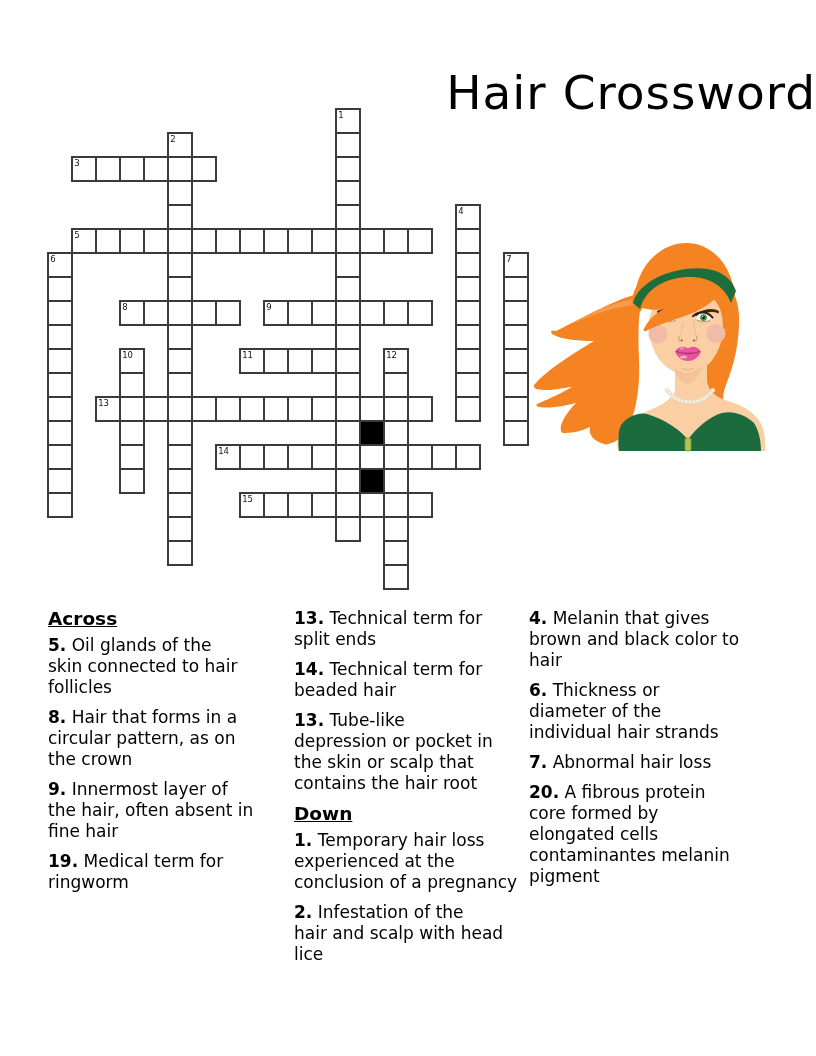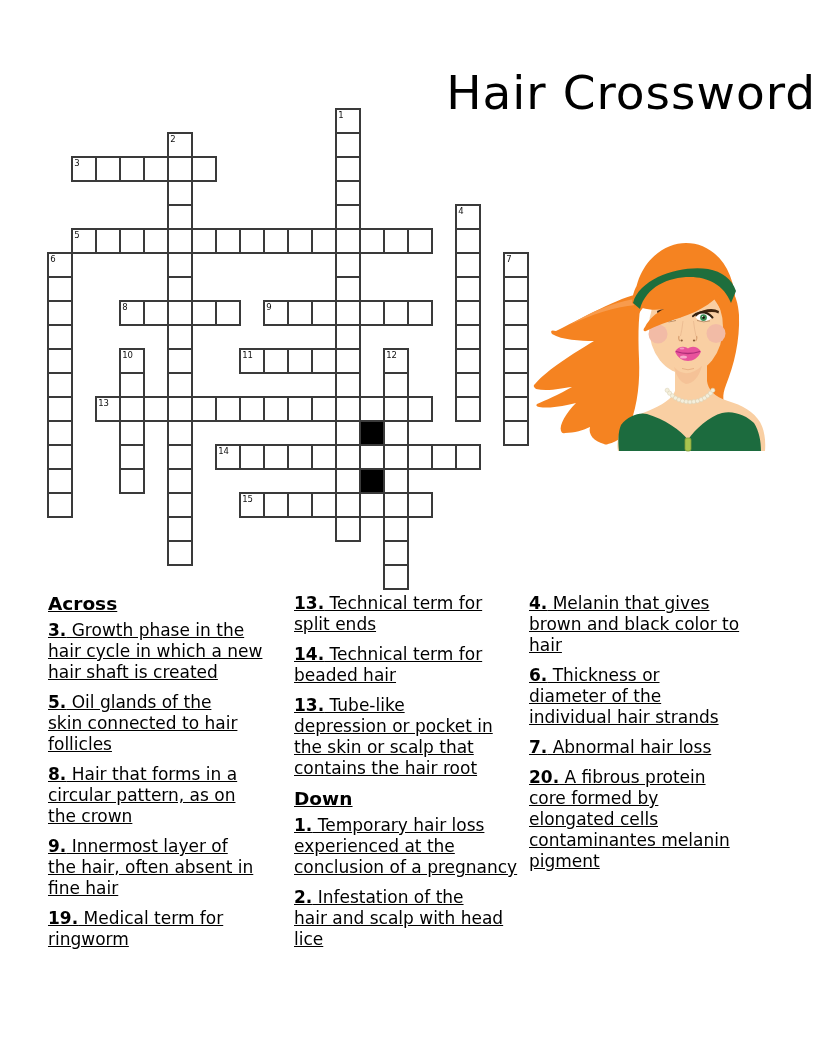--- a/index.html
+++ b/index.html
@@ -2,21 +2,21 @@
 <html style="--hair: #F58321; --hairHi: #F8A055; --skin: #F9CFA3; --blush: #F2BBA6; --dress: #1C6B3E; --band: #1E6E3D; --lips: #E8539C; --lipline: #AE2E78; --liphi: #F7A9CA; --eye: #3F8F55; --brow: #42260F;"><head>
 <meta charset="utf-8">
 <style>
   html,body{margin:0;padding:0;}
   body{width:816px;height:1056px;background:#ffffff;position:relative;overflow:hidden;
        font-family:"DejaVu Sans",sans-serif;color:#000;}
   .page-title{position:absolute;top:34px;left:0;width:816px;text-align:right;
        font-size:47px;line-height:1.2;font-weight:500;letter-spacing:1px;}
   .grid-svg{position:absolute;left:0;top:0;}
   .illustration{position:absolute;left:532px;top:241px;}
-  .clue-col{position:absolute;top:593px;font-size:17px;line-height:21px;text-decoration:underline;}
+  .clue-col{position:absolute;top:608px;font-size:17px;line-height:21px;}
   #clue-col-1{left:48px;width:250px;}
   #clue-col-2{left:288px;width:250px;margin-left:6px;}
   #clue-col-3{left:529px;width:245px;}
   .clue-header{font-weight:bold;text-decoration:underline;font-size:18.5px;
        line-height:22px;margin:0 0 5px 0;}
   .clue{margin:0 0 9px 0;white-space:pre-line;}
   .clue b{font-weight:bold;}
   .grid-num{font-family:"DejaVu Sans",sans-serif;font-size:8.5px;fill:#111;}
 </style>
 </head>
@@ -341,23 +341,20 @@
   <path fill="var(--band)" d="M 101,62
     C 108,36 150,24 176,28
     C 190,30.5 200,38 204,50
     L 199,62
     C 192,44 176,36 158,36
     C 136,36 114,46 108,68 Z"></path>
 </svg>
 
 <div class="clue-col" id="clue-col-1">
     <p class="clue-header">Across</p>
-    <p class="clue"><b>3.</b> Growth phase in the
-hair cycle in which a new
-hair shaft is created</p>
     <p class="clue"><b>5.</b> Oil glands of the
 skin connected to hair
 follicles</p>
     <p class="clue"><b>8.</b> Hair that forms in a
 circular pattern, as on
 the crown</p>
     <p class="clue"><b>9.</b> Innermost layer of
 the hair, often absent in
 fine hair</p>
     <p class="clue"><b>19.</b> Medical term for

